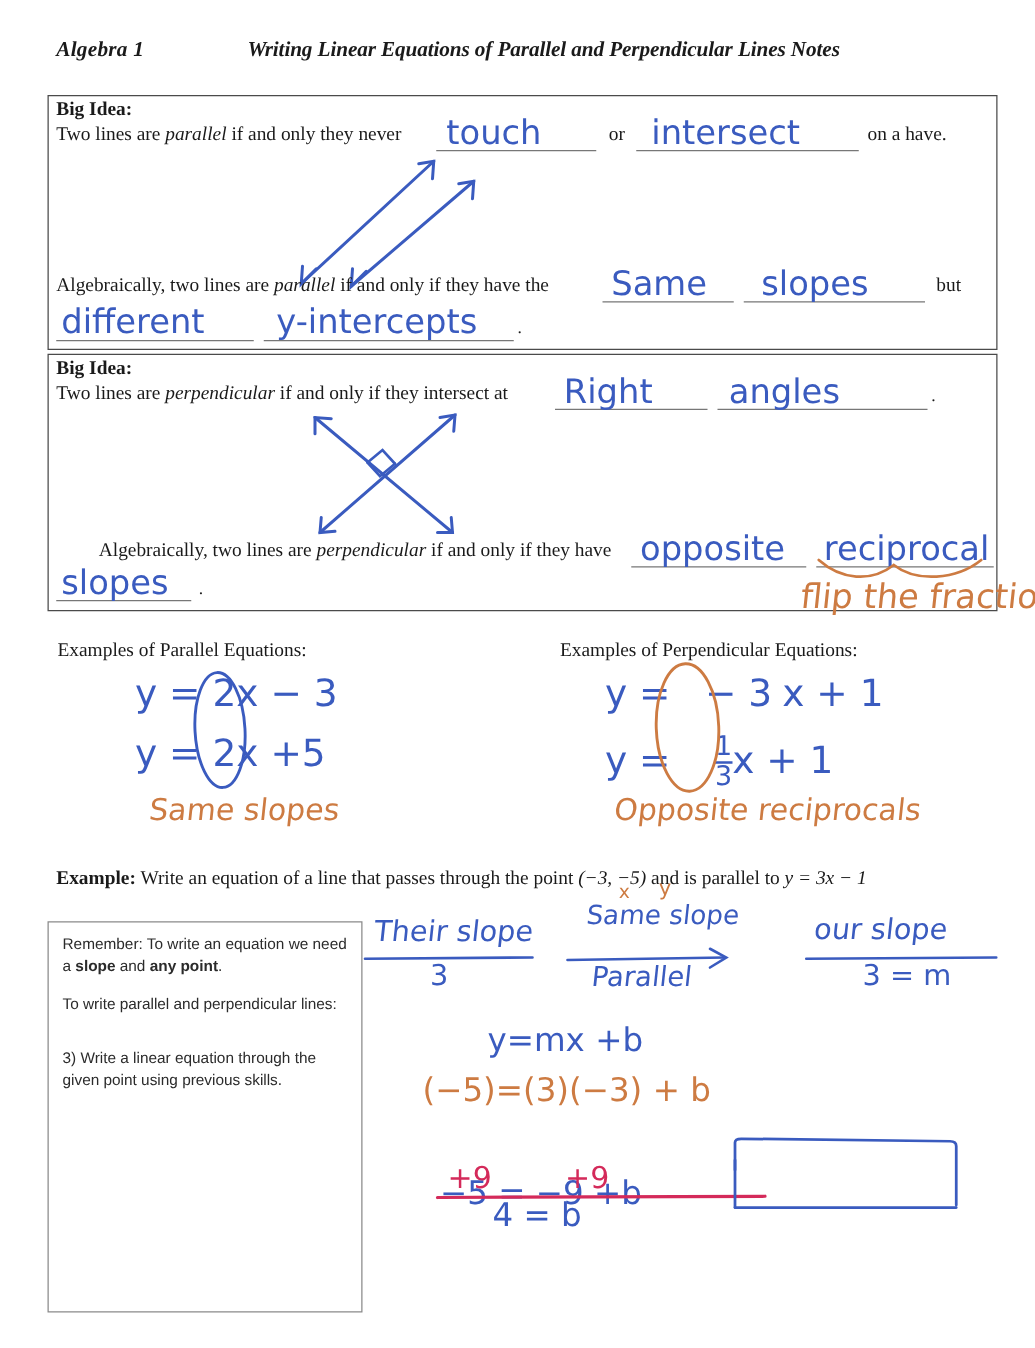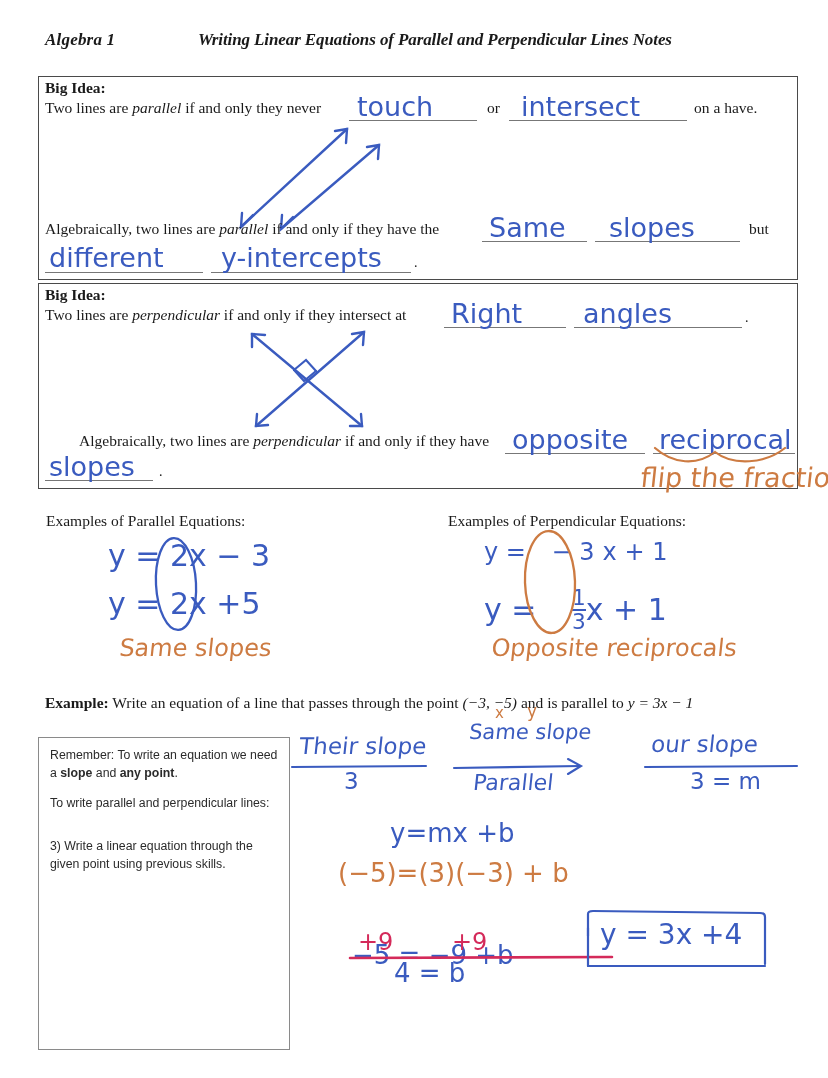--- a/index.html
+++ b/index.html
@@ -159,21 +159,21 @@
   <div class="ex-head" style="left:46px;top:512px;">Examples of Parallel Equations:</div>
   <div class="ex-head" style="left:448px;top:512px;">Examples of Perpendicular Equations:</div>
 
   <div class="hw blue" style="left:108px;top:538px;font-size:30px;">y = 2x − 3</div>
   <div class="hw blue" style="left:108px;top:586px;font-size:30px;">y = 2x +5</div>
   <svg class="ink" style="left:148px;top:534px;" width="60" height="100">
     <ellipse cx="28" cy="50" rx="20" ry="46" stroke="#3a5bbf" stroke-width="2.3" fill="none" transform="rotate(-3 28 50)"></ellipse>
   </svg>
   <div class="hw orange slant" style="left:118px;top:634px;font-size:24px;">Same slopes</div>
 
-  <div class="hw blue" style="left:484px;top:538px;font-size:24px;">
+  <div class="hw blue" style="left:484px;top:538px;font-size:30px;">
     <span>y =</span>
     <span style="margin-left:18px;">− 3</span><span style="margin-left:8px;">x  + 1</span>
   </div>
   <div class="hw blue" style="left:484px;top:588px;font-size:30px;">
     <span>y =</span>
     <span class="frac" style="margin-left:26px;">
       <span class="num">1</span>
       <span class="bar"></span>
       <span class="den">3</span>
     </span><span>x   + 1</span>
@@ -223,15 +223,14 @@
   <div class="hw red" style="left:452px;top:928px;font-size:24px;">+9</div>
   <svg class="ink" style="left:350px;top:955px;" width="270" height="6">
     <line x1="0" y1="3" x2="262" y2="2" stroke="#d42a5a" stroke-width="2.6" stroke-linecap="round"></line>
   </svg>
   <div class="hw blue" style="left:394px;top:958px;font-size:26px;">4 = b</div>
 
   <svg class="ink" style="left:584px;top:908px;" width="190" height="62">
     <path d="M4,28 L4,6 Q4,3 9,3 L176,5 Q181,5 181,9 L181,56 M4,58 L181,58" stroke="#3a5bbf" stroke-width="2.2" fill="none" stroke-linecap="round" stroke-linejoin="round"></path>
     <line x1="4" y1="20" x2="4" y2="58" stroke="#3a5bbf" stroke-width="2.2" stroke-linecap="round"></line>
   </svg>
-  <div class="hw blue" style="left:600px;top:918px;font-size:28px;">y = 3x +4</div>
 
 </div>
 
 </body></html>

